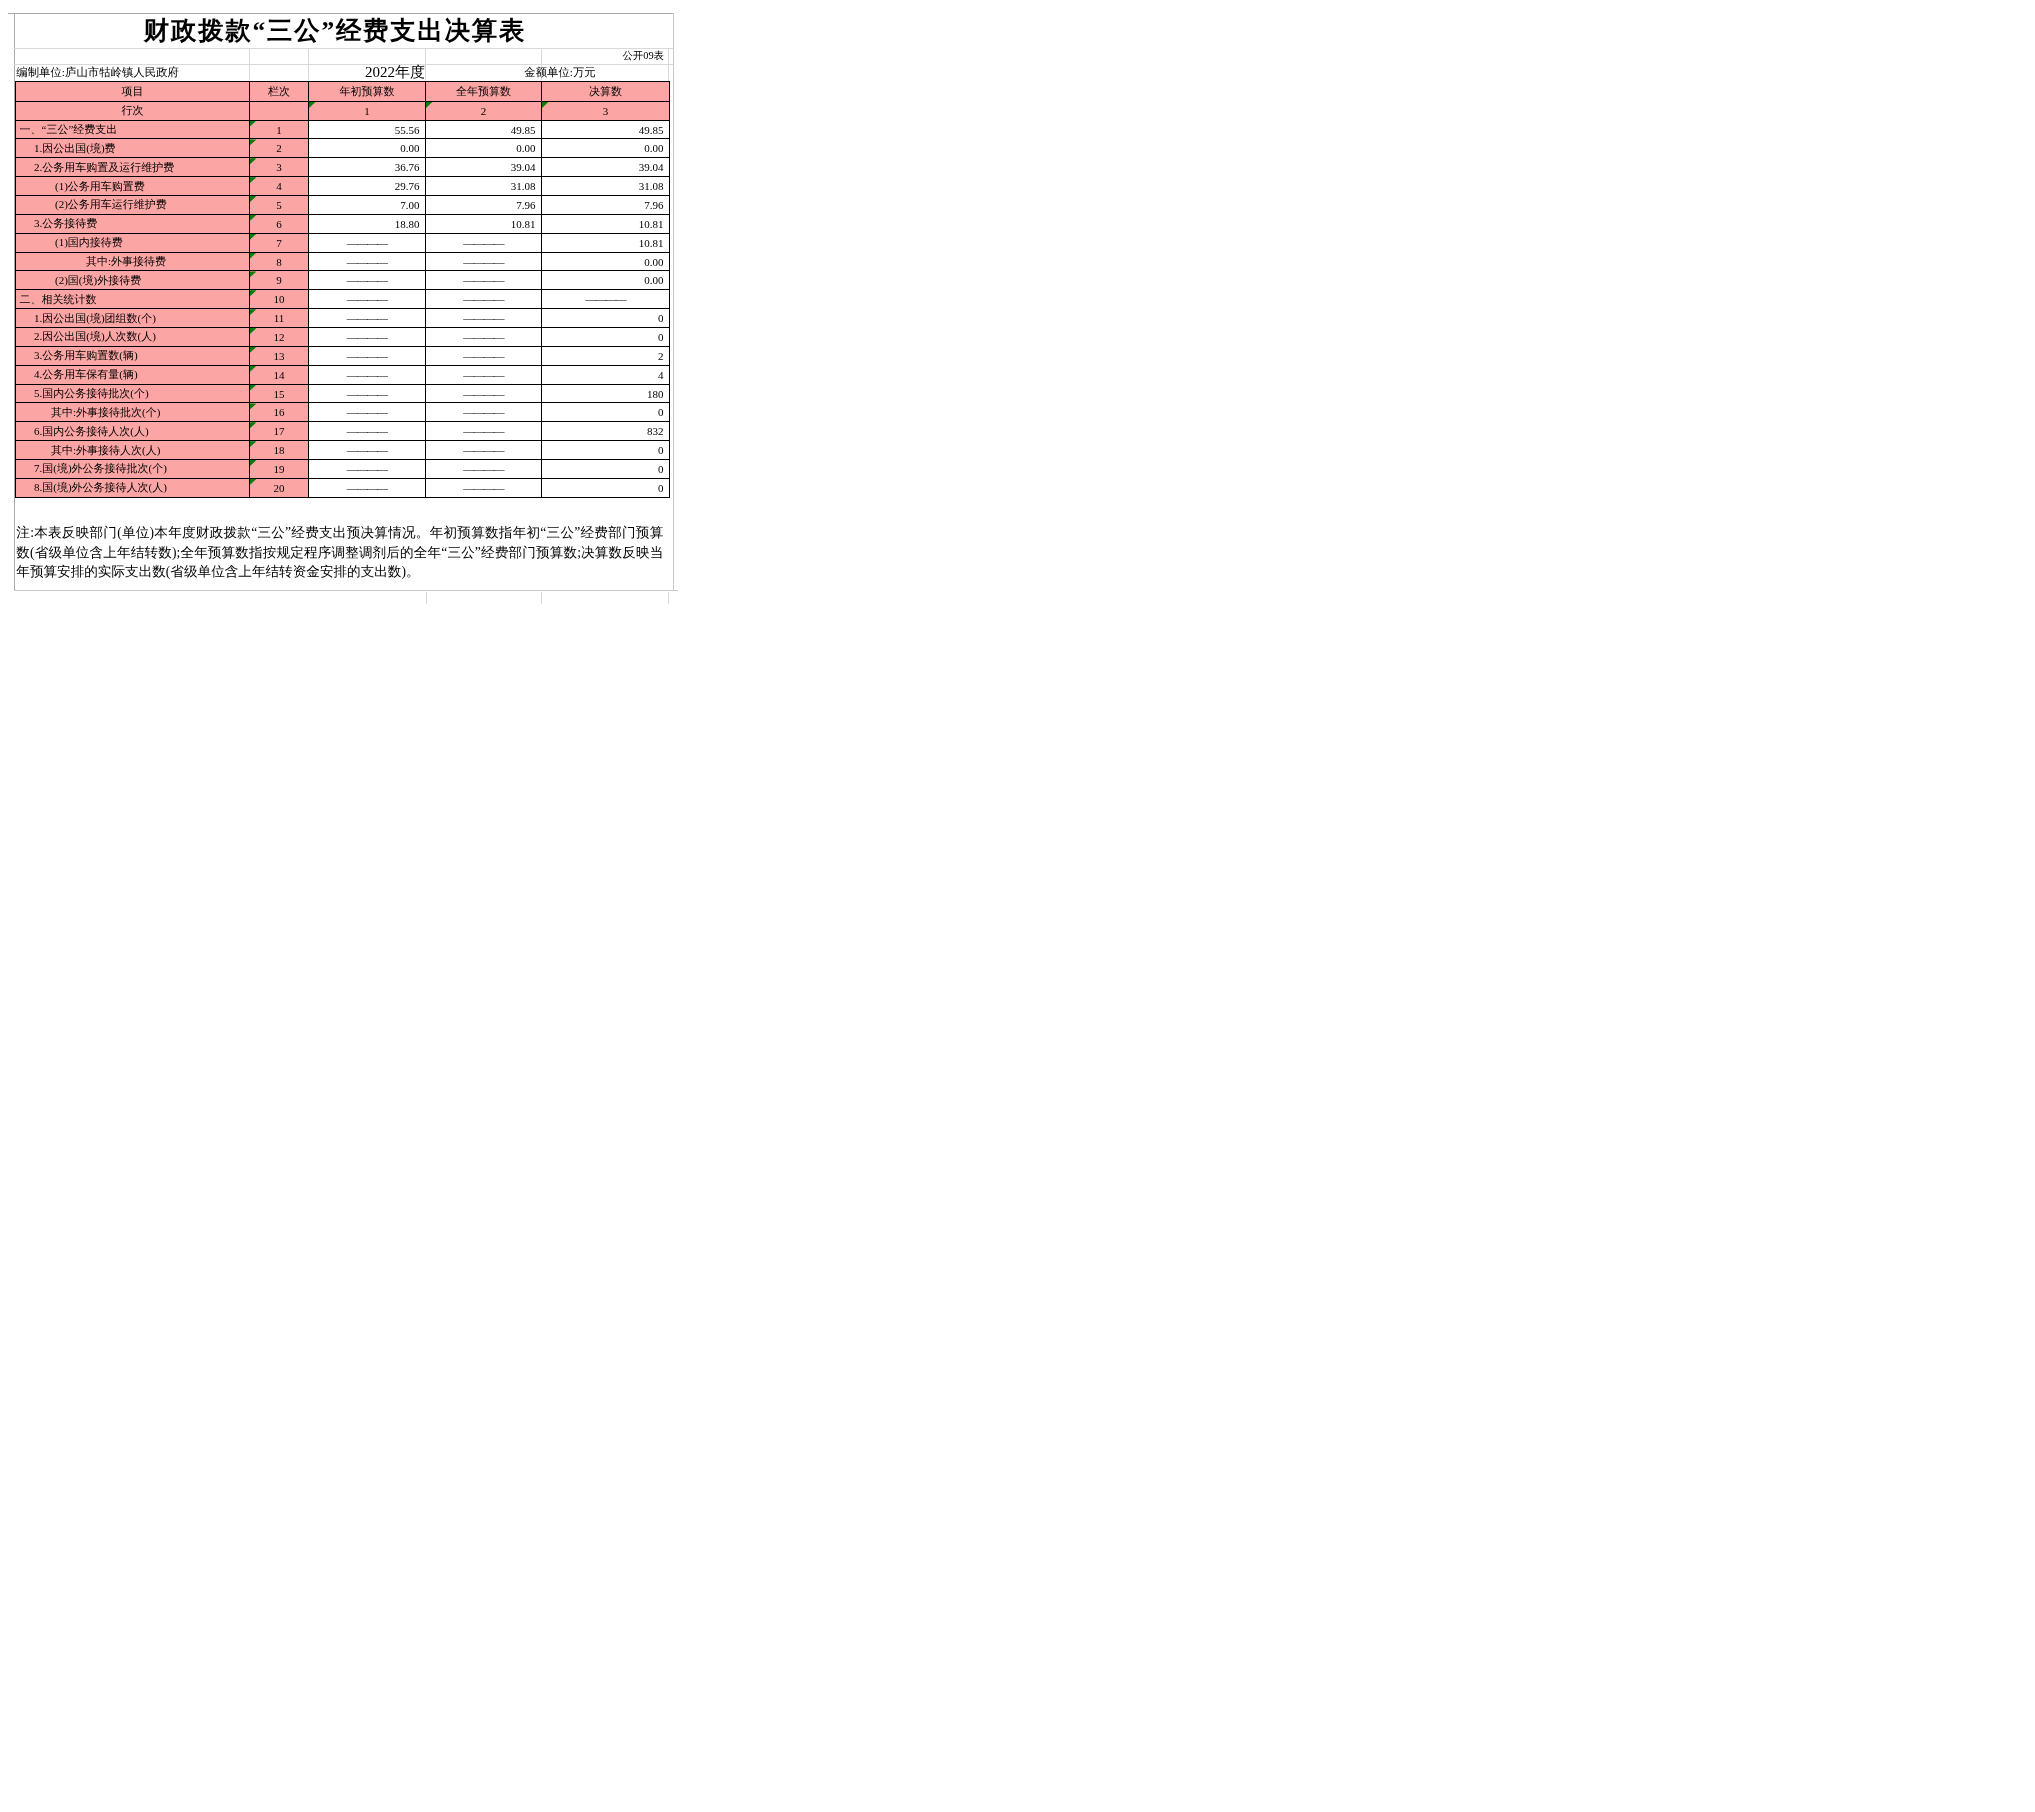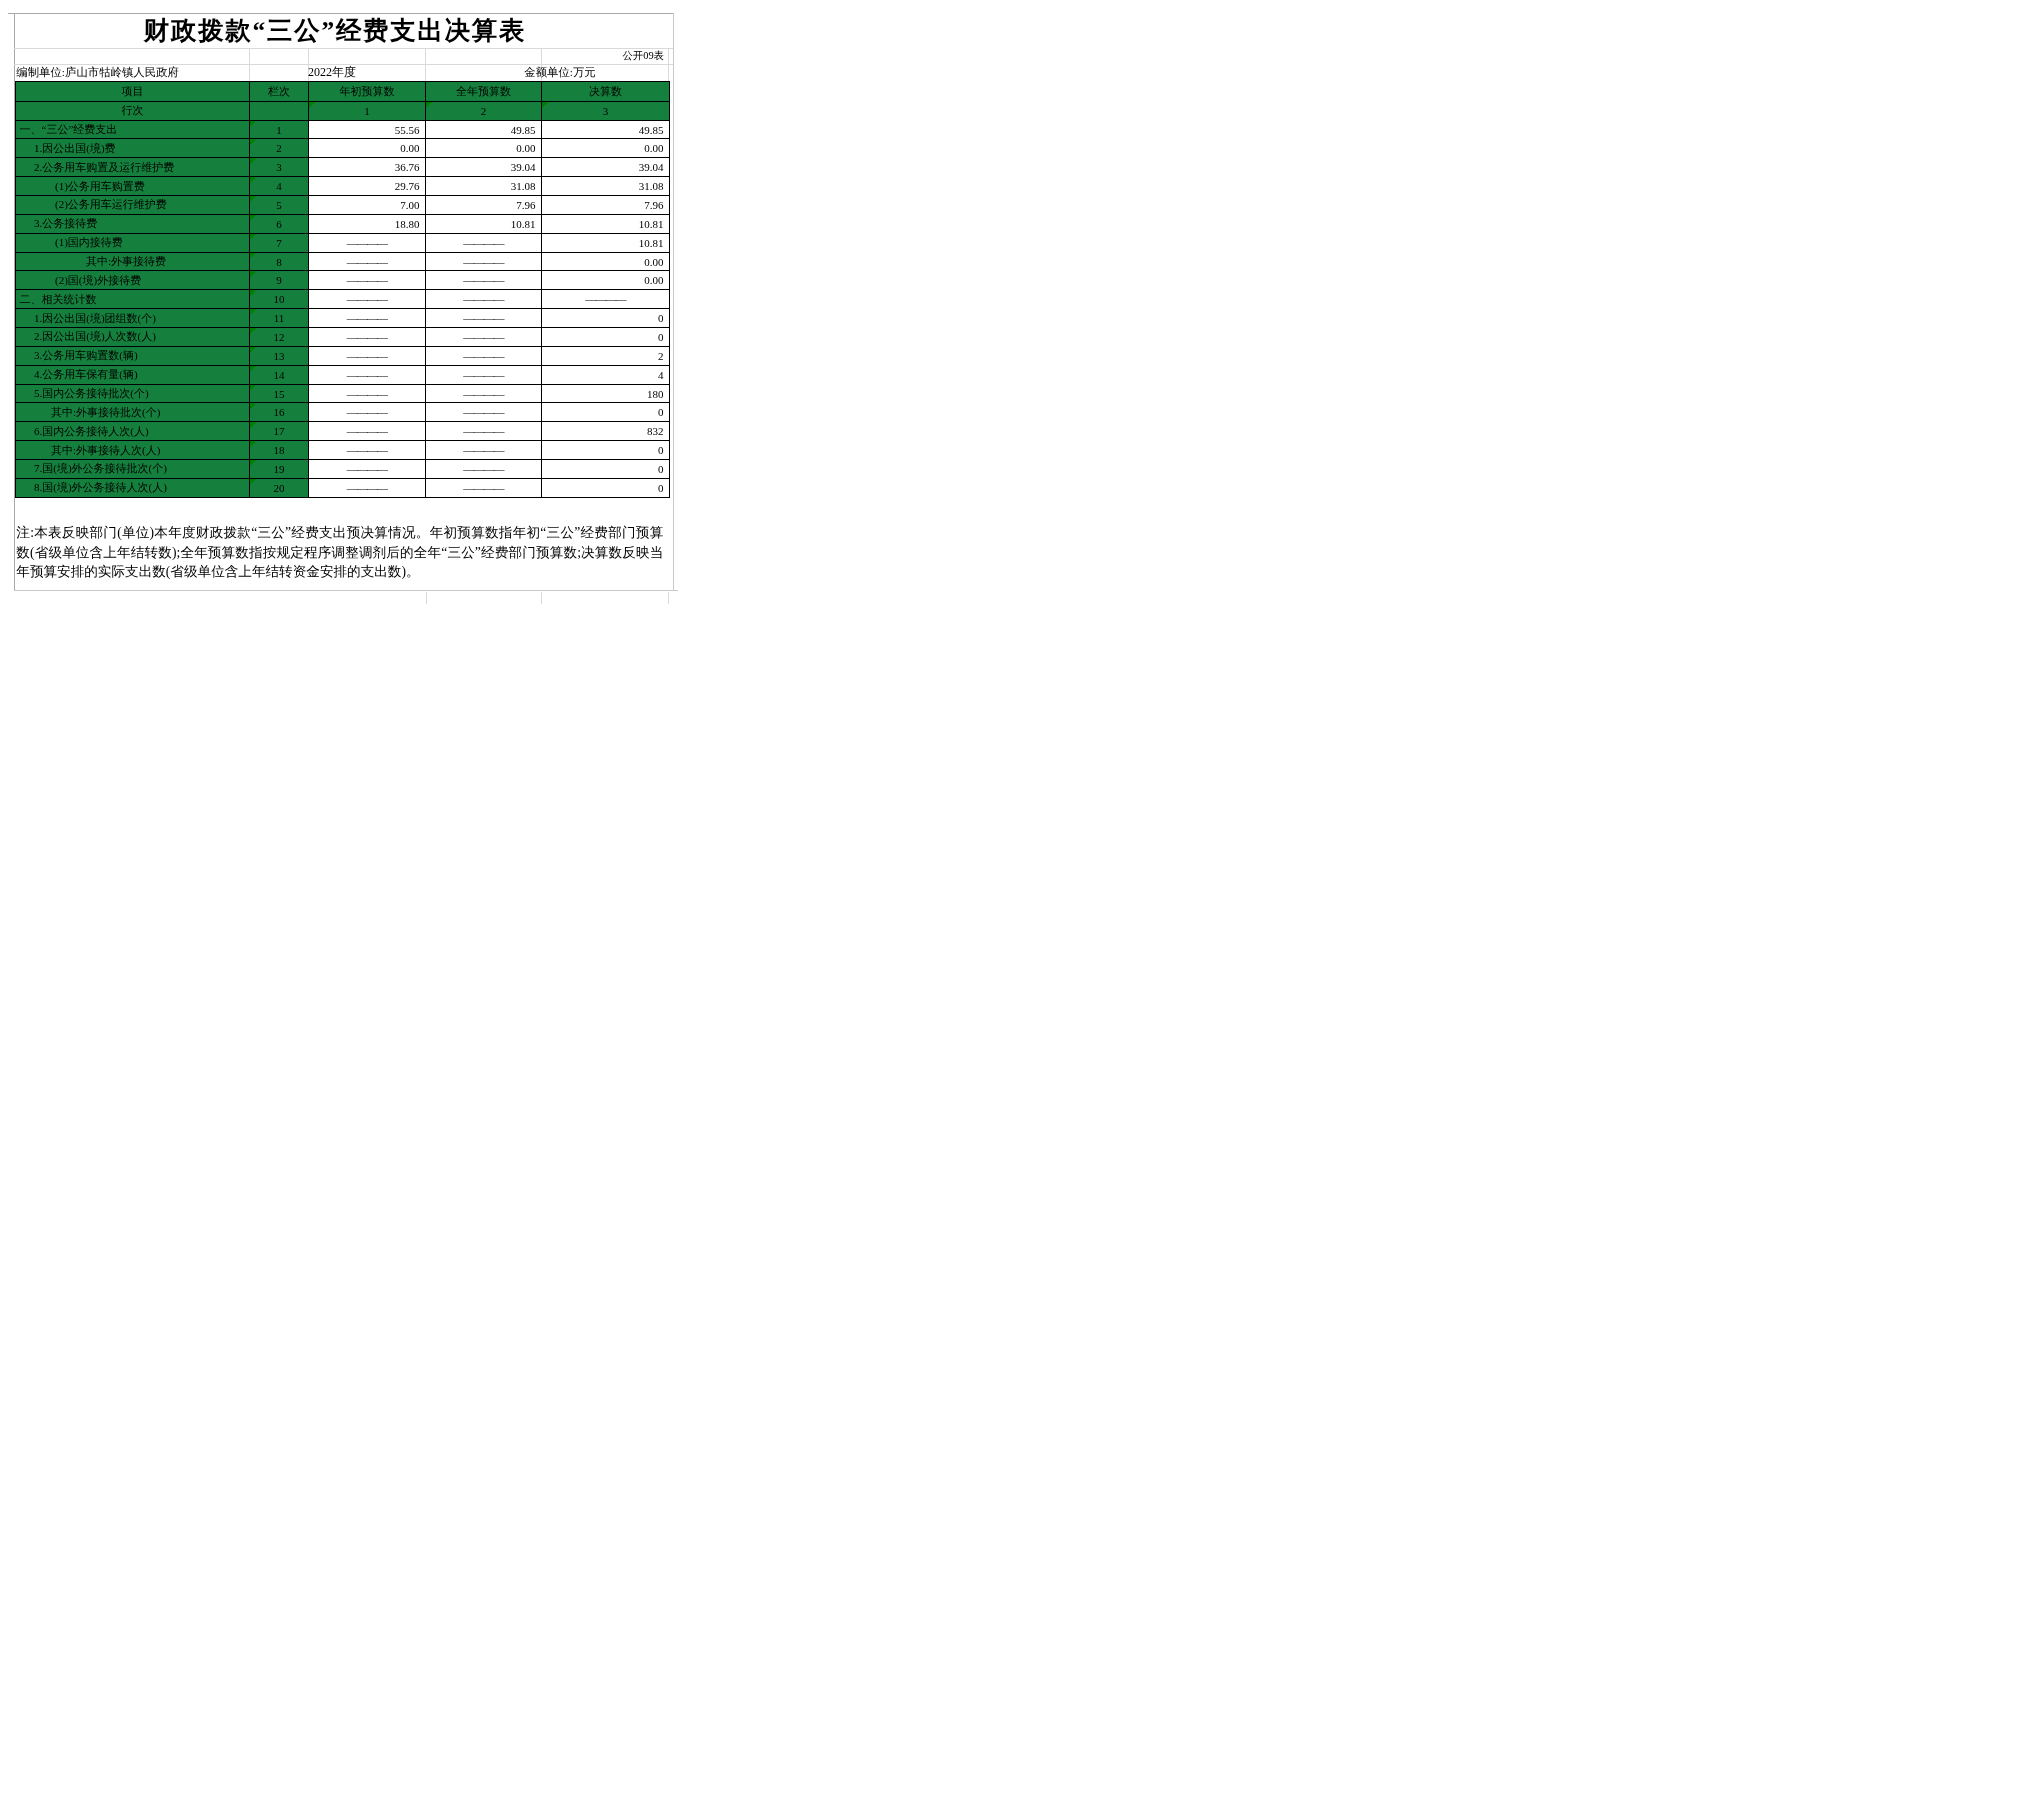--- a/index.html
+++ b/index.html
@@ -7,28 +7,28 @@
           font-family:"Liberation Serif","DejaVu Serif",serif;color:#000;}
   
   .hline,.vline{position:absolute;background:#d9d9d9;}
   .frame{background:#a9a9a9;}
   
   .title{position:absolute;left:8px;top:13.6px;width:654px;height:34px;display:flex;
          align-items:center;justify-content:center;font-size:25.4px;font-weight:bold;letter-spacing:1.8px;}
   
   .formcode{position:absolute;left:541px;top:49px;width:123px;height:13.6px;text-align:right;font-size:10.4px;line-height:13.6px;}
   .prepared{position:absolute;left:16.3px;top:65px;width:281px;height:14.5px;font-size:11.4px;line-height:14.5px;}
-  .year{position:absolute;left:308px;top:65px;width:117px;height:14.5px;text-align:left;font-size:12px;line-height:14.5px;}
+  .year{position:absolute;left:308px;top:65px;width:117px;height:14.5px;text-align:right;font-size:15px;line-height:14.5px;}
   .unit{position:absolute;left:454px;top:65px;width:212px;height:14.5px;text-align:center;font-size:11.4px;line-height:14.5px;}
   
   table.budget{position:absolute;left:15px;top:81px;width:654px;height:417px;border-collapse:collapse;
                table-layout:fixed;font-size:11px;}
   table.budget td,table.budget th{border:1.4px solid #000;padding:0;font-weight:normal;overflow:hidden;
                white-space:nowrap;}
-  .gray{background:#15803d;}
+  .gray{background:#fca5a5;}
   .hcell{text-align:center;}
   .lane{text-align:center;position:relative;}
   .num{text-align:right;padding-right:5.4px !important;background:#fff;}
   .dashc{text-align:center;padding-right:0 !important;letter-spacing:-0.9px;background:#fff;}
   .lbl{text-align:left;}
   .lv0{padding-left:3.6px !important;}
   .lv1{padding-left:18px !important;}
   .lv2{padding-left:39px !important;}
   .lv3{padding-left:35px !important;margin-top:27px;}
   .lv4{padding-left:70px !important;}

